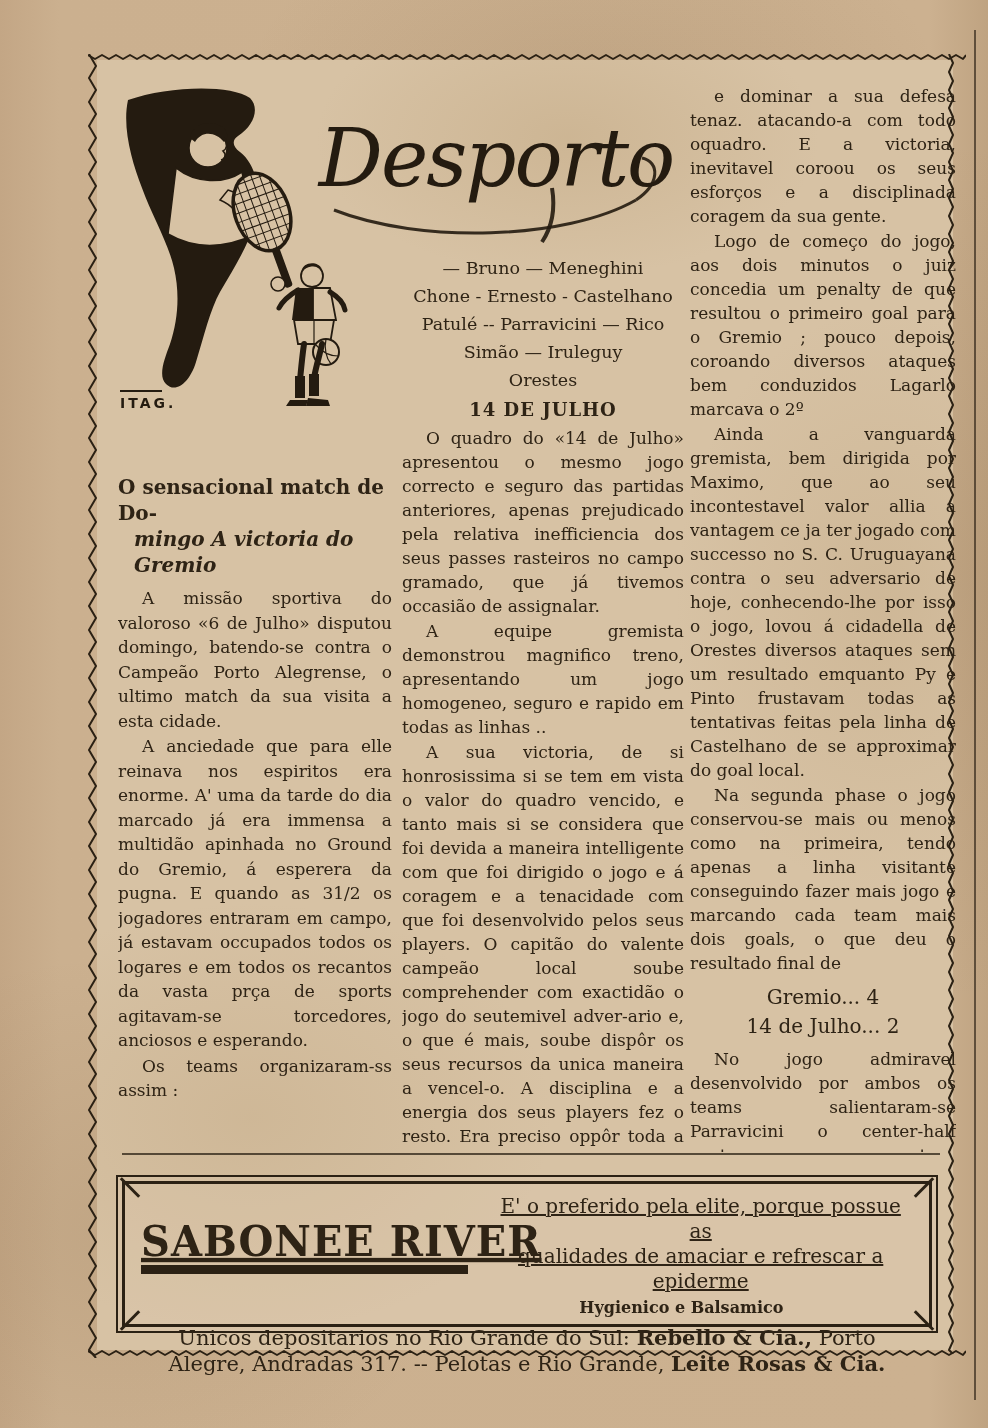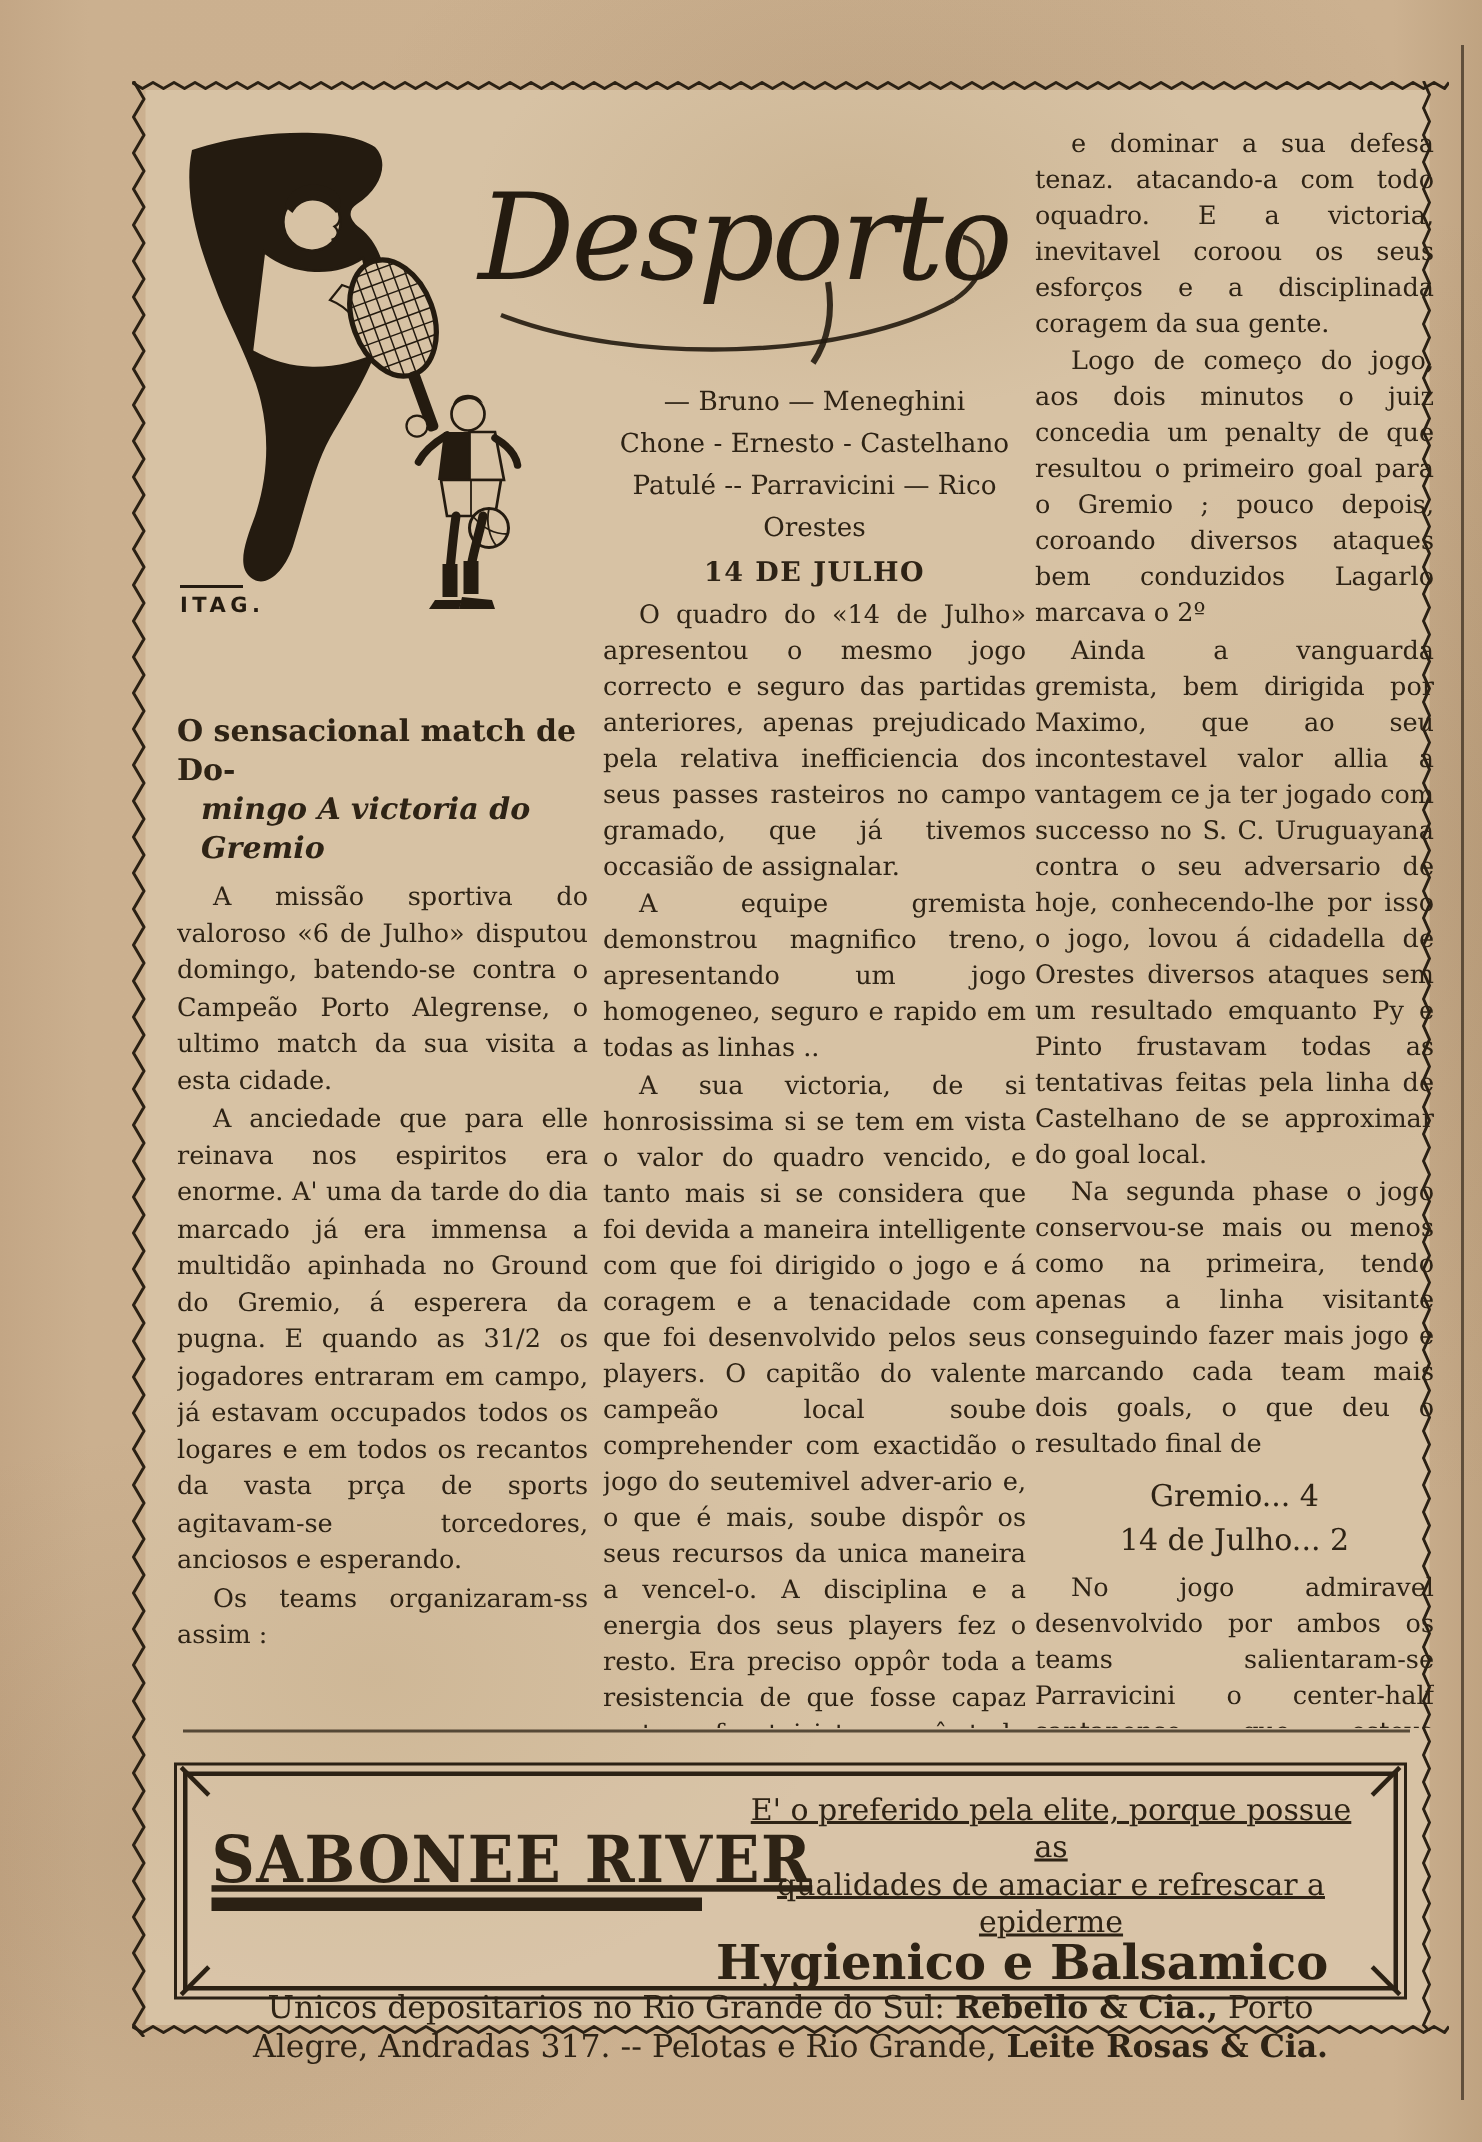--- a/index.html
+++ b/index.html
@@ -69,21 +69,21 @@
   .c-bl { left:-8px;  bottom:2px;  transform:rotate(-45deg); }
   .c-br { right:-8px; bottom:2px;  transform:rotate(45deg); }
 
   .ad-row { display:flex; align-items:center;text-decoration:underline; }
   .ad-brand-block { width:45%; padding-top:6px; }
   .ad-brand { font-weight:bold; font-size:40px; letter-spacing:1px; line-height:40px;
               transform:scaleY(1.08); transform-origin:left top; white-space:nowrap; }
   .ad-brand-bar { width:94%; height:9px; background:#2b2114; margin-top:6px; }
   .ad-tagline { width:55%; text-align:center; font-size:20px; line-height:25px; padding-top:2px; }
   .ad-subtitle { margin-left:42%; width:56%; text-align:center; font-weight:bold;
-                 font-size:32px; line-height:28px; }
+                 font-size:16px; line-height:28px; }
   .ad-dist { text-align:center; font-size:21px; line-height:26px; margin-top:3px; }
   .ad-dist .b { font-weight:bold; }
 </style>
 </head>
 <body>
 
 <div class="page">
   <div class="sheet"></div>
 
   <div class="zz zz-h zz-top"><svg width="878" height="7" viewBox="0 0 878 7">
@@ -169,20 +169,21 @@
     <p>A missão sportiva do valoroso «6 de Julho» disputou domingo, batendo-se contra o Campeão Porto Alegrense, o ultimo match da sua visita a esta cidade.</p>
     <p>A anciedade que para elle reinava nos espiritos era enorme. A' uma da tarde do dia marcado já era immensa a multidão apinhada no Ground do Gremio, á esperera da pugna. E quando as 31/2 os jogadores entraram em campo, já estavam occupados todos os logares e em todos os recantos da vasta prça de sports agitavam-se torcedores, anciosos e esperando.</p>
     <p>Os teams organizaram-ss assim :</p>
   </div>
 
   <div class="col col2">
     <div class="lineup-block">
       <div class="lineup-line">— Bruno — Meneghini</div>
       <div class="lineup-line">Chone - Ernesto - Castelhano</div>
       <div class="lineup-line">Patulé -- Parravicini — Rico</div>
+      <div class="lineup-line">Simão — Iruleguy</div>
       <div class="lineup-line">Orestes</div>
     </div>
     <div class="section-header">14 DE JULHO</div>
     <p>O quadro do «14 de Julho» apresentou o mesmo jogo correcto e seguro das partidas anteriores, apenas prejudicado pela relativa inefficiencia dos seus passes rasteiros no campo gramado, que já tivemos occasião de assignalar.</p>
     <p>A equipe gremista demonstrou magnifico treno, apresentando um jogo homogeneo, seguro e rapido em todas as linhas ..</p>
     <p>A sua victoria, de si honrosissima si se tem em vista o valor do quadro vencido, e tanto mais si se considera que foi devida a maneira intelligente com que foi dirigido o jogo e á coragem e a tenacidade com que foi desenvolvido pelos seus players. O capitão do valente campeão local soube comprehender com exactidão o jogo do seutemivel adver-ario e, o que é mais, soube dispôr os seus recursos da unica maneira a vencel-o. A disciplina e a energia dos seus players fez o resto. Era preciso oppôr toda a resistencia de que fosse capaz ao team fronteirista ; oppôr todo o quadro á linha temivel do «14»</p>
   </div>
 
   <div class="col col3">
     <p>e dominar a sua defesa tenaz. atacando-a com todo oquadro. E a victoria, inevitavel coroou os seus esforços e a disciplinada coragem da sua gente.</p>

